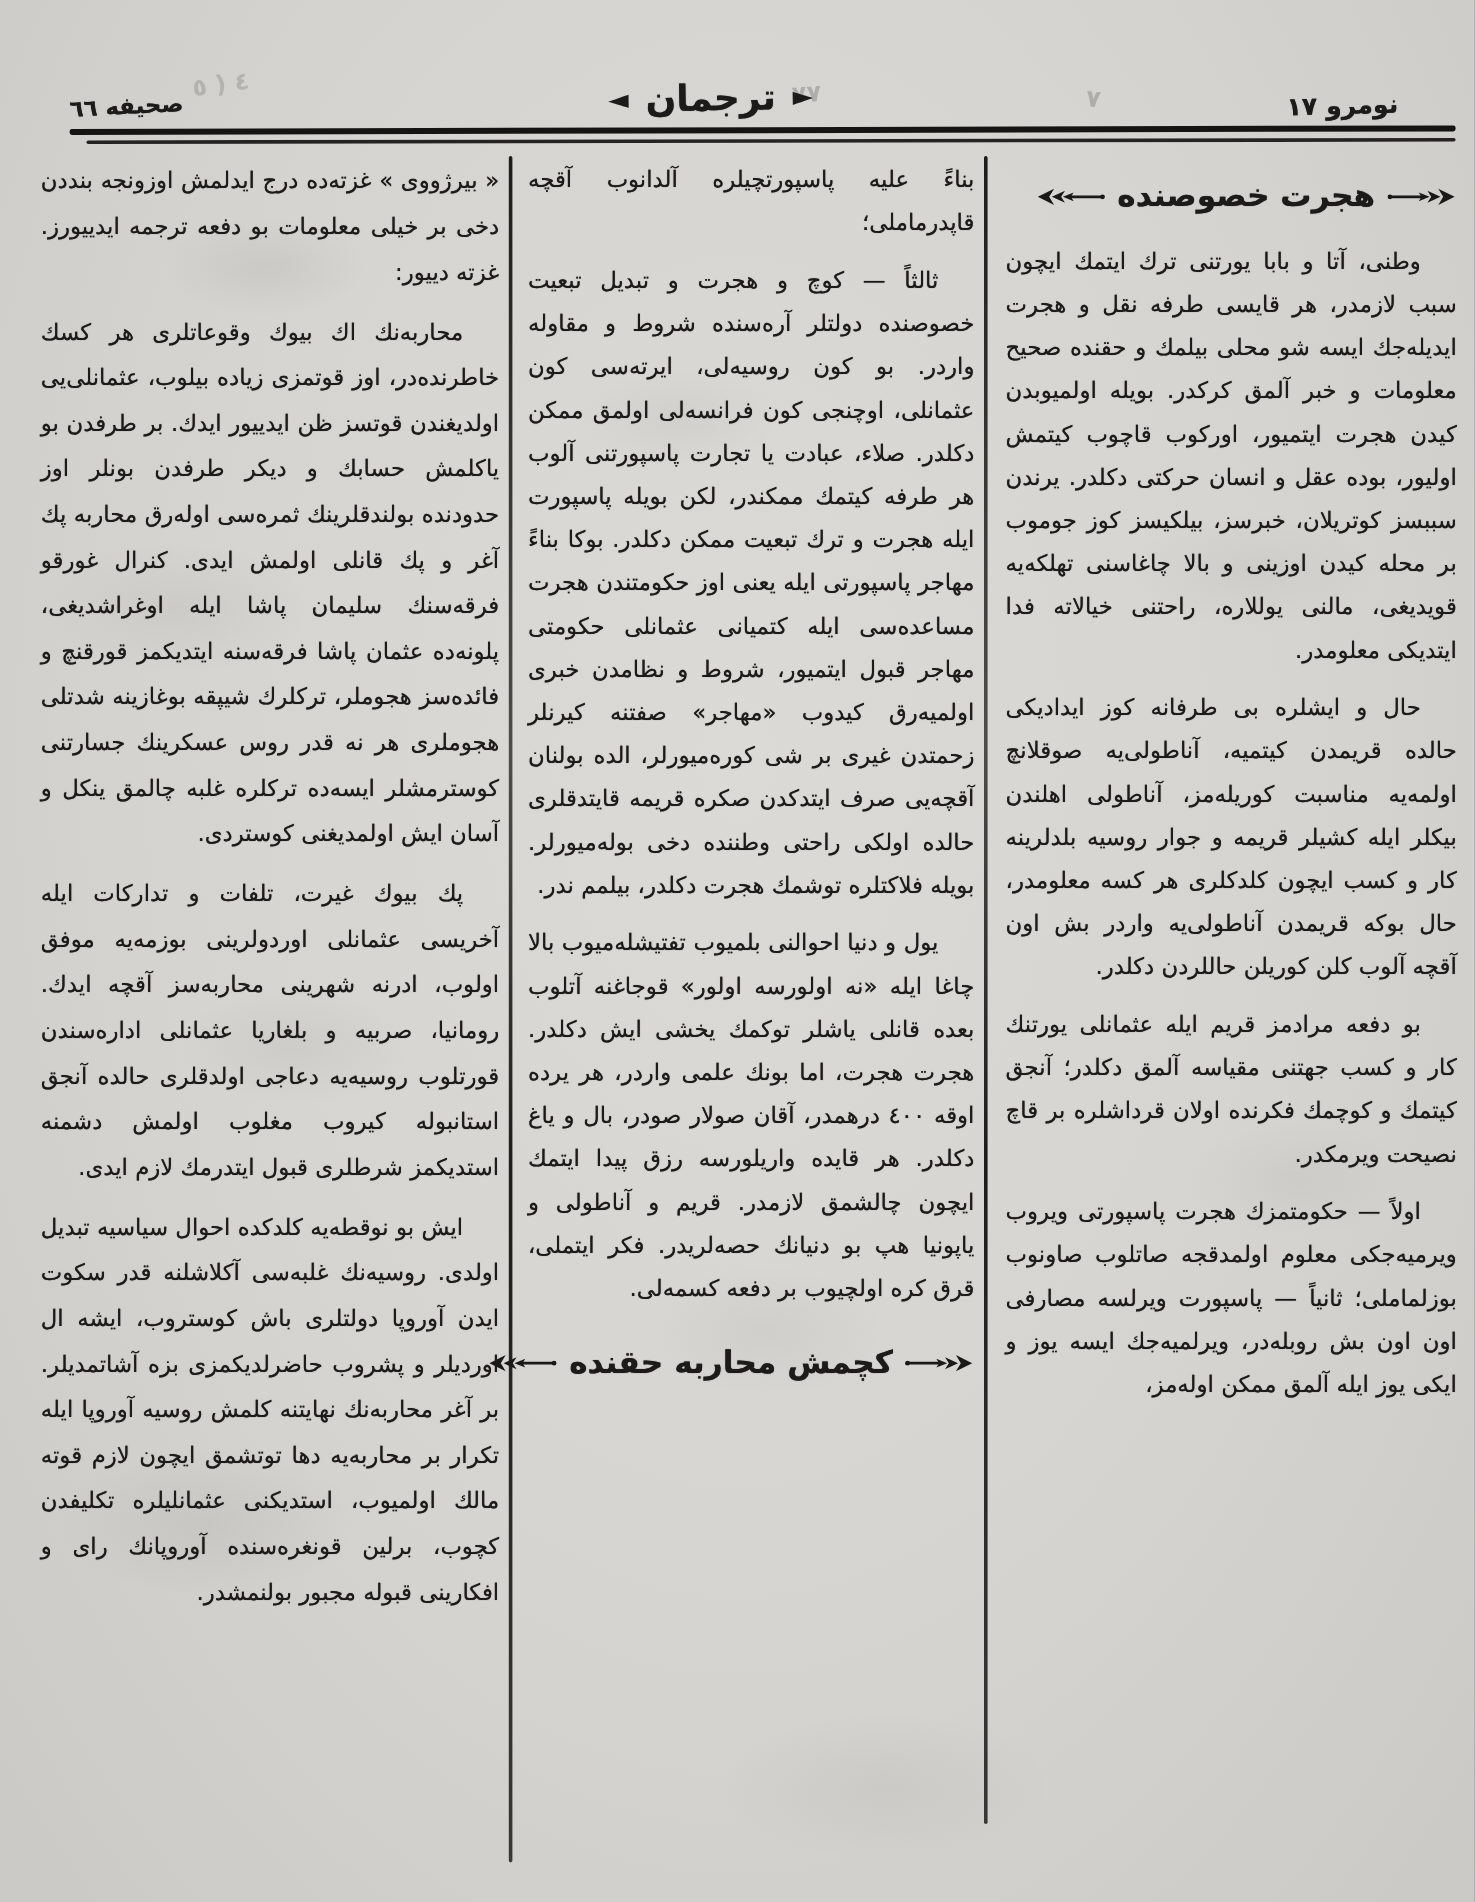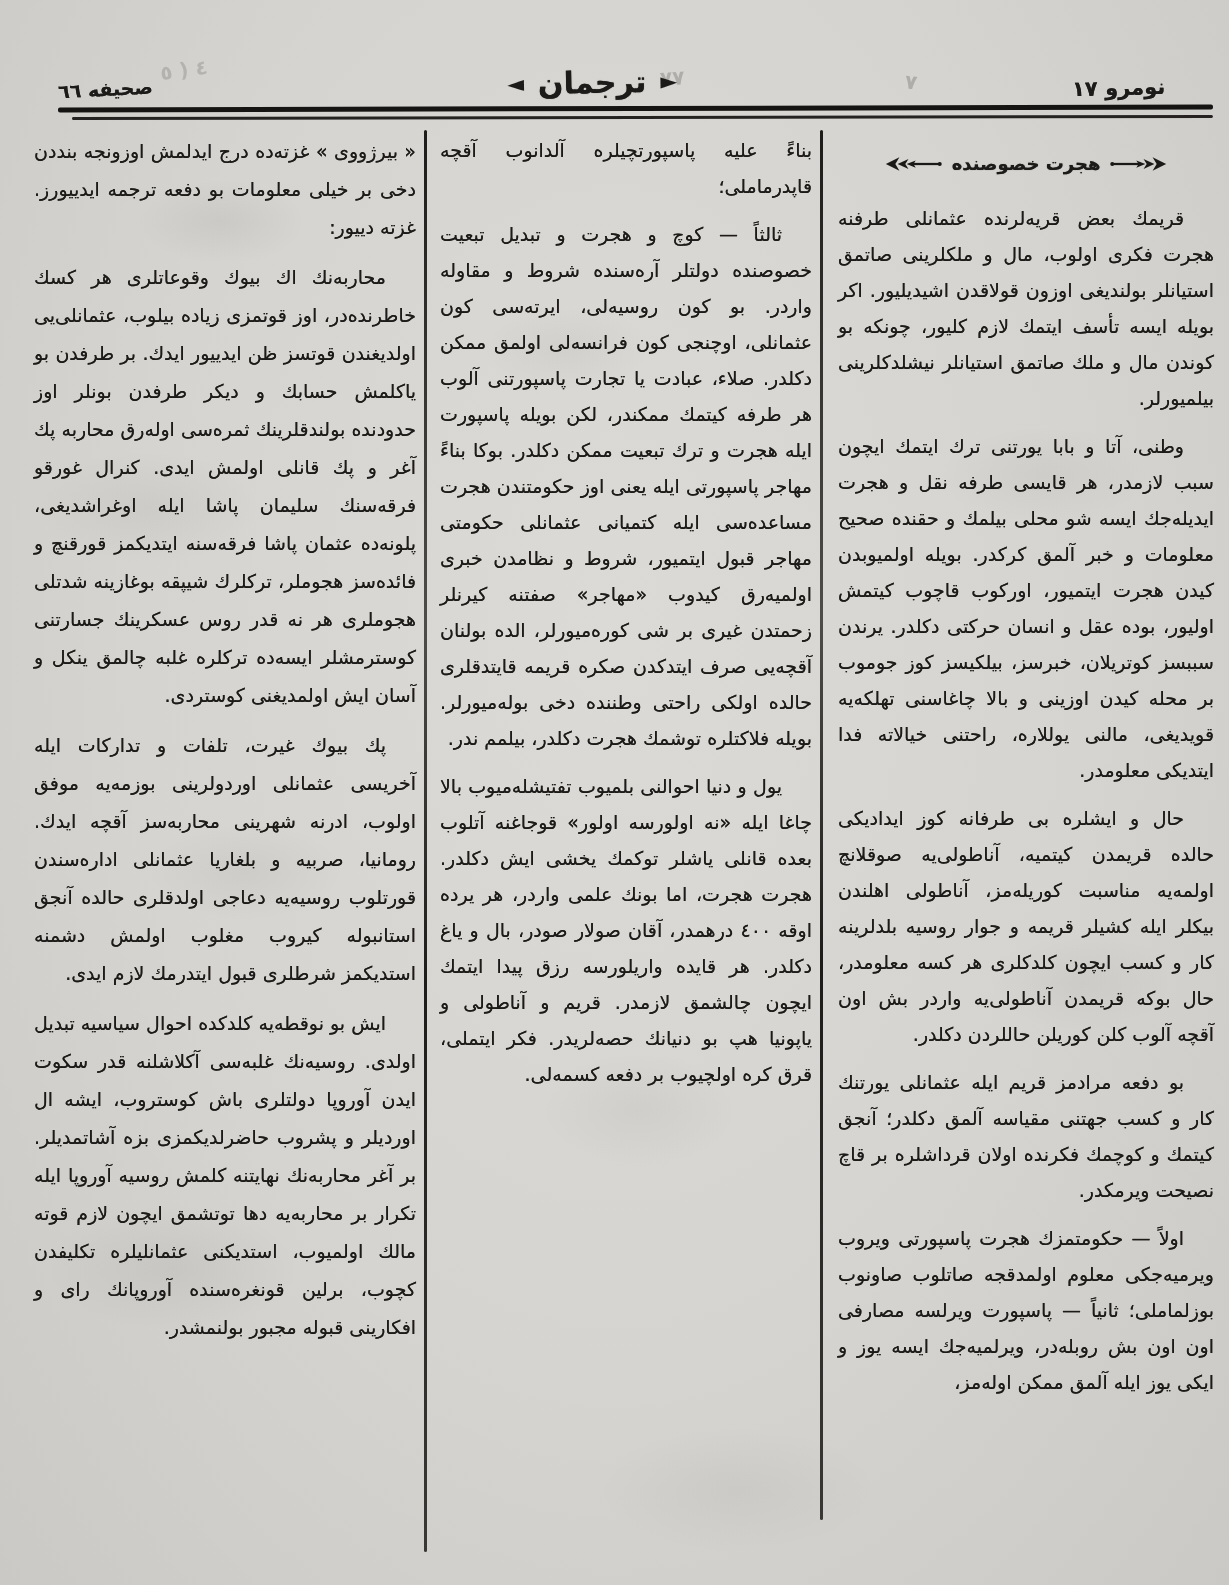--- a/index.html
+++ b/index.html
@@ -77,22 +77,22 @@
   .col-middle{left:440px;width:372px;font-size:19px;line-height:36px;}
   .col-left{left:34px;width:382px;font-size:19px;line-height:38px;}
 
   .para{
     margin:0 0 12px;
     text-shadow:0 0 .6px rgba(29,27,25,.85);
   }
   .para.indent{text-indent:30px;}
 
   .section-head{
-    display:flex;align-items:center;justify-content:center;gap:10px;
-    margin:14px 0 18px;font-size:18px;font-weight:bold;white-space:nowrap;
+    display:flex;align-items:center;gap:10px;
+    margin:14px 0 18px;font-size:26px;font-weight:bold;white-space:nowrap;
     text-shadow:0 0 .7px rgba(29,27,25,.9);
   }
   .col-middle .section-head{margin:26px 0 22px;}
   .fleur{flex:0 0 auto;color:#1b1917;}
   .fleur svg{display:block;}
   .fleur.mirror svg{transform:scaleX(-1);}
 </style>
 </head>
 <body>
 
@@ -134,31 +134,51 @@
       <span class="fleur">
         <svg width="58" height="20" viewBox="0 0 64 20" aria-hidden="true">
           <path d="M63 10 H30" stroke="currentColor" stroke-width="2.5"></path>
           <circle cx="61.5" cy="10" r="2.2" fill="currentColor"></circle>
           <path d="M2 10 L17 2.5 L12.5 10 L17 17.5 Z" fill="currentColor"></path>
           <path d="M15 10 L27 4.5 L23.5 10 L27 15.5 Z" fill="currentColor"></path>
           <path d="M25 10 L35 6 L32.5 10 L35 14 Z" fill="currentColor"></path>
         </svg>
       </span>
     </h2>
-    <p class="para indent">قريمك بعض قريه‌لرنده عثمانلى طرفنه هجرت فكرى اولوب، مال و ملكلرينى صاتمق استيانلر بولنديغى اوزون قولاقدن اشيديليور. اكر بويله ايسه تأسف ايتمك لازم كليور، چونكه بو كوندن مال و ملك صاتمق استيانلر نيشلدكلرينى بيلميورلر.</p>
     <p class="para indent">وطنى، آتا و بابا يورتنى ترك ايتمك ايچون سبب لازمدر، هر قايسى طرفه نقل و هجرت ايديله‌جك ايسه شو محلى بيلمك و حقنده صحيح معلومات و خبر آلمق كركدر. بويله اولميوبدن كيدن هجرت ايتميور، اوركوب قاچوب كيتمش اوليور، بوده عقل و انسان حركتى دكلدر. يرندن سببسز كوتريلان، خبرسز، بيلكيسز كوز جوموب بر محله كيدن اوزينى و بالا چاغاسنى تهلكه‌يه قويديغى، مالنى يوللاره، راحتنى خيالاته فدا ايتديكى معلومدر.</p>
     <p class="para indent">حال و ايشلره بى طرفانه كوز ايداديكى حالده قريمدن كيتميه، آناطولى‌يه صوقلانچ اولمه‌يه مناسبت كوريله‌مز، آناطولى اهلندن بيكلر ايله كشيلر قريمه و جوار روسيه بلدلرينه كار و كسب ايچون كلدكلرى هر كسه معلومدر، حال بوكه قريمدن آناطولى‌يه واردر بش اون آقچه آلوب كلن كوريلن حاللردن دكلدر.</p>
     <p class="para indent">بو دفعه مرادمز قريم ايله عثمانلى يورتنك كار و كسب جهتنى مقياسه آلمق دكلدر؛ آنجق كيتمك و كوچمك فكرنده اولان قرداشلره بر قاچ نصيحت ويرمكدر.</p>
     <p class="para indent">اولاً — حكومتمزك هجرت پاسپورتى ويروب ويرميه‌جكى معلوم اولمدقجه صاتلوب صاونوب بوزلماملى؛ ثانياً — پاسپورت ويرلسه مصارفى اون اون بش روبله‌در، ويرلميه‌جك ايسه يوز و ايكى يوز ايله آلمق ممكن اوله‌مز،</p>
   </section>
 
   <section class="col col-middle">
     <p class="para">بناءً عليه پاسپورتچيلره آلدانوب آقچه قاپدرماملى؛</p>
     <p class="para indent">ثالثاً — كوچ و هجرت و تبديل تبعيت خصوصنده دولتلر آره‌سنده شروط و مقاوله واردر. بو كون روسيه‌لى، ايرته‌سى كون عثمانلى، اوچنجى كون فرانسه‌لى اولمق ممكن دكلدر. صلاء، عبادت يا تجارت پاسپورتنى آلوب هر طرفه كيتمك ممكندر، لكن بويله پاسپورت ايله هجرت و ترك تبعيت ممكن دكلدر. بوكا بناءً مهاجر پاسپورتى ايله يعنى اوز حكومتندن هجرت مساعده‌سى ايله كتميانى عثمانلى حكومتى مهاجر قبول ايتميور، شروط و نظامدن خبرى اولميه‌رق كيدوب «مهاجر» صفتنه كيرنلر زحمتدن غيرى بر شى كوره‌ميورلر، الده بولنان آقچه‌يى صرف ايتدكدن صكره قريمه قايتدقلرى حالده اولكى راحتى وطننده دخى بوله‌ميورلر. بويله فلاكتلره توشمك هجرت دكلدر، بيلمم ندر.</p>
     <p class="para indent">يول و دنيا احوالنى بلميوب تفتيشله‌ميوب بالا چاغا ايله «نه اولورسه اولور» قوجاغنه آتلوب بعده قانلى ياشلر توكمك يخشى ايش دكلدر. هجرت هجرت، اما بونك علمى واردر، هر يرده اوقه ٤٠٠ درهمدر، آقان صولار صودر، بال و ياغ دكلدر. هر قايده واريلورسه رزق پيدا ايتمك ايچون چالشمق لازمدر. قريم و آناطولى و ياپونيا هپ بو دنيانك حصه‌لريدر. فكر ايتملى، قرق كره اولچيوب بر دفعه كسمه‌لى.</p>
+    <h2 class="section-head">
+      <span class="fleur mirror">
+        <svg width="58" height="20" viewBox="0 0 64 20" aria-hidden="true">
+          <path d="M63 10 H30" stroke="currentColor" stroke-width="2.5"></path>
+          <circle cx="61.5" cy="10" r="2.2" fill="currentColor"></circle>
+          <path d="M2 10 L17 2.5 L12.5 10 L17 17.5 Z" fill="currentColor"></path>
+          <path d="M15 10 L27 4.5 L23.5 10 L27 15.5 Z" fill="currentColor"></path>
+          <path d="M25 10 L35 6 L32.5 10 L35 14 Z" fill="currentColor"></path>
+        </svg>
+      </span>
+      <span>كچمش محاربه حقنده</span>
+      <span class="fleur">
+        <svg width="58" height="20" viewBox="0 0 64 20" aria-hidden="true">
+          <path d="M63 10 H30" stroke="currentColor" stroke-width="2.5"></path>
+          <circle cx="61.5" cy="10" r="2.2" fill="currentColor"></circle>
+          <path d="M2 10 L17 2.5 L12.5 10 L17 17.5 Z" fill="currentColor"></path>
+          <path d="M15 10 L27 4.5 L23.5 10 L27 15.5 Z" fill="currentColor"></path>
+          <path d="M25 10 L35 6 L32.5 10 L35 14 Z" fill="currentColor"></path>
+        </svg>
+      </span>
+    </h2>
   </section>
 
   <section class="col col-left">
     <p class="para">« بيرژووى » غزته‌ده درج ايدلمش اوزونجه بنددن دخى بر خيلى معلومات بو دفعه ترجمه ايدييورز. غزته دييور:</p>
     <p class="para indent">محاربه‌نك اك بيوك وقوعاتلرى هر كسك خاطرنده‌در، اوز قوتمزى زياده بيلوب، عثمانلى‌يى اولديغندن قوتسز ظن ايدييور ايدك. بر طرفدن بو ياكلمش حسابك و ديكر طرفدن بونلر اوز حدودنده بولندقلرينك ثمره‌سى اوله‌رق محاربه پك آغر و پك قانلى اولمش ايدى. كنرال غورقو فرقه‌سنك سليمان پاشا ايله اوغراشديغى، پلونه‌ده عثمان پاشا فرقه‌سنه ايتديكمز قورقنچ و فائده‌سز هجوملر، تركلرك شيپقه بوغازينه شدتلى هجوملرى هر نه قدر روس عسكرينك جسارتنى كوسترمشلر ايسه‌ده تركلره غلبه چالمق ينكل و آسان ايش اولمديغنى كوستردى.</p>
     <p class="para indent">پك بيوك غيرت، تلفات و تداركات ايله آخريسى عثمانلى اوردولرينى بوزمه‌يه موفق اولوب، ادرنه شهرينى محاربه‌سز آقچه ايدك. رومانيا، صربيه و بلغاريا عثمانلى اداره‌سندن قورتلوب روسيه‌يه دعاجى اولدقلرى حالده آنجق استانبوله كيروب مغلوب اولمش دشمنه استديكمز شرطلرى قبول ايتدرمك لازم ايدى.</p>
     <p class="para indent">ايش بو نوقطه‌يه كلدكده احوال سياسيه تبديل اولدى. روسيه‌نك غلبه‌سى آكلاشلنه قدر سكوت ايدن آوروپا دولتلرى باش كوستروب، ايشه ال اورديلر و پشروب حاضرلديكمزى بزه آشاتمديلر. بر آغر محاربه‌نك نهايتنه كلمش روسيه آوروپا ايله تكرار بر محاربه‌يه دها توتشمق ايچون لازم قوته مالك اولميوب، استديكنى عثمانليلره تكليفدن كچوب، برلين قونغره‌سنده آوروپانك راى و افكارينى قبوله مجبور بولنمشدر.</p>
   </section>
 </div>
 

